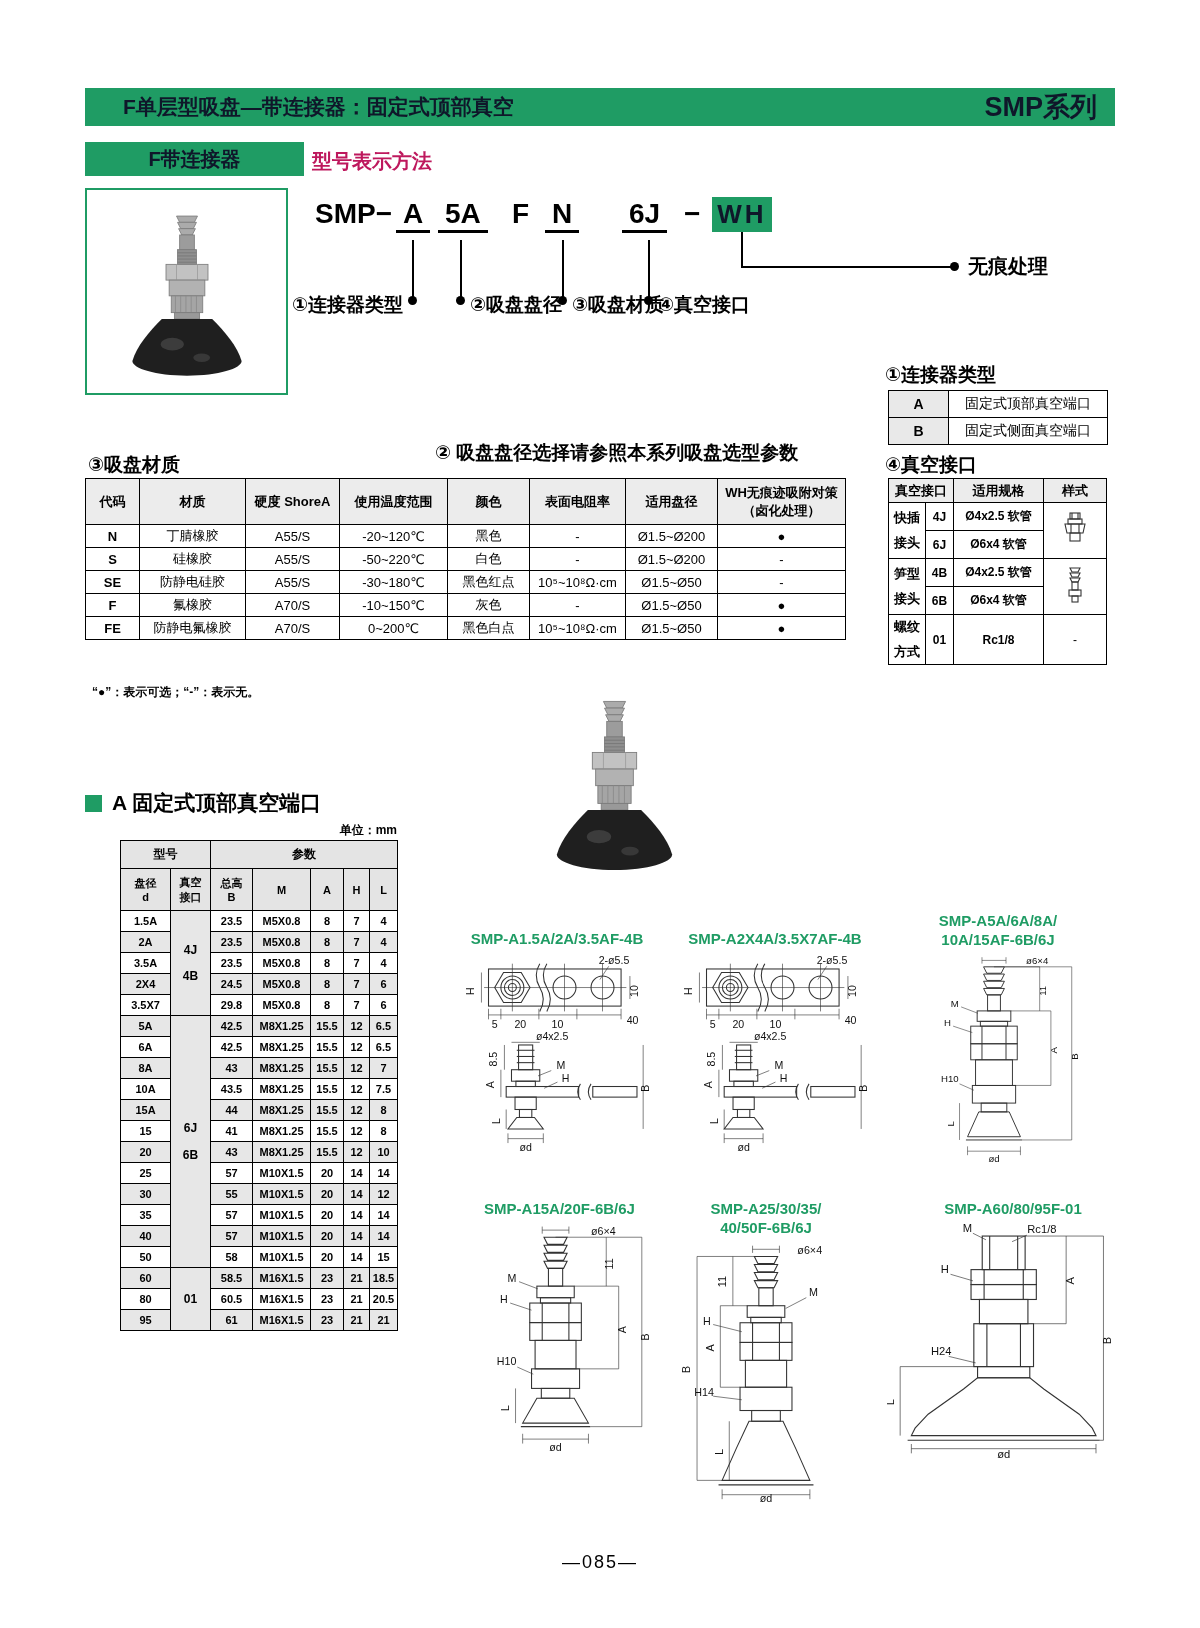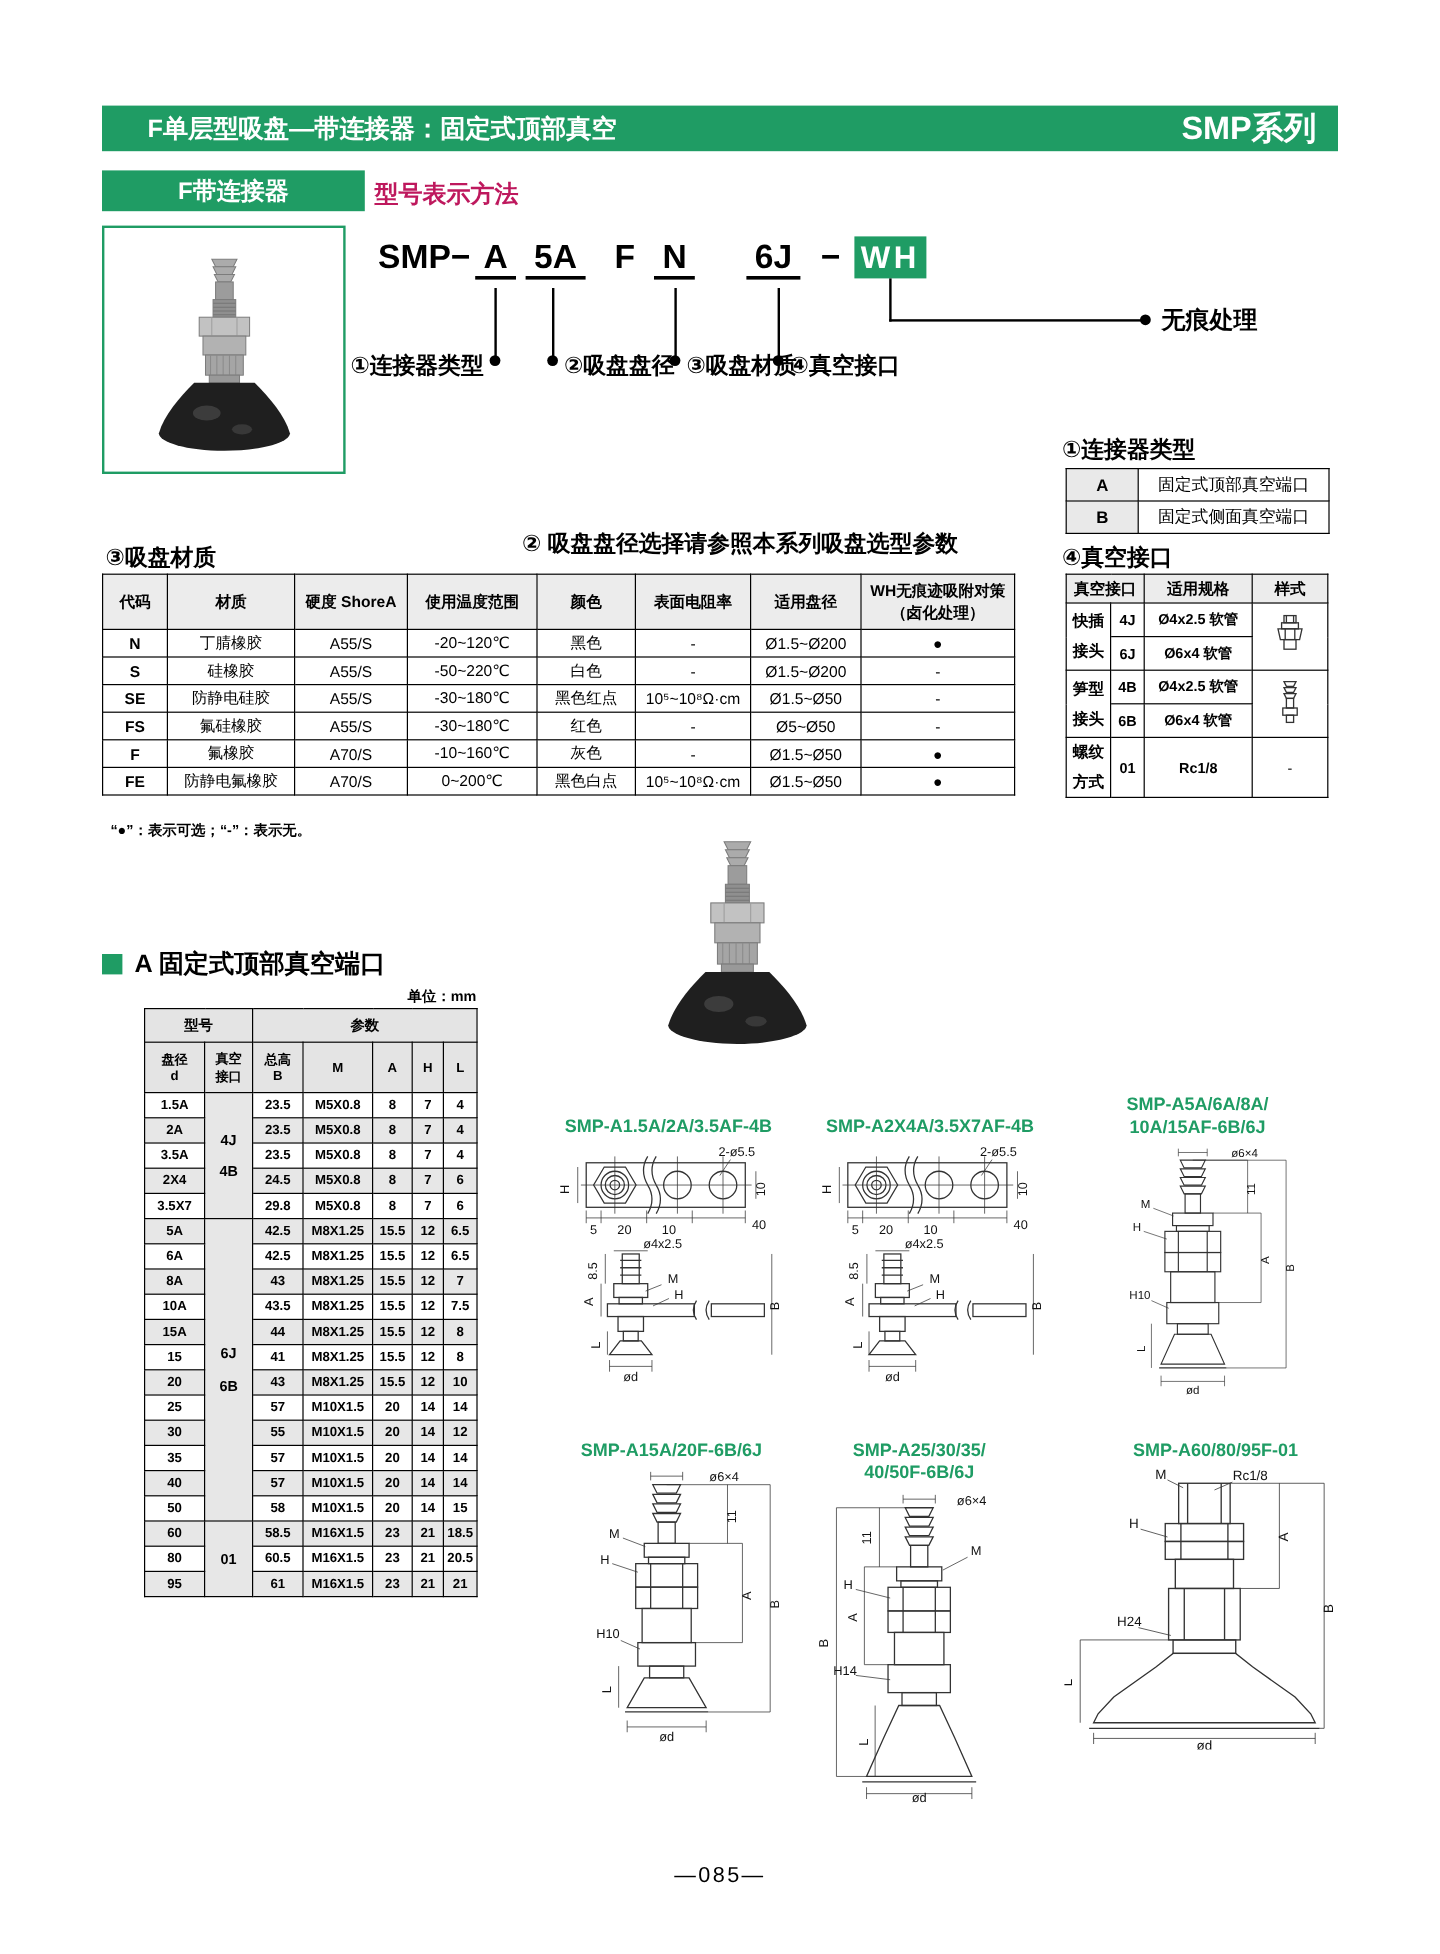--- a/index.html
+++ b/index.html
@@ -1,21 +1,21 @@
 <!DOCTYPE html>
 <html><head>
 <meta charset="utf-8">
 <style>
   *{margin:0;padding:0;box-sizing:border-box}
   html,body{background:#fff}
   .page{position:relative;width:1200px;height:1628px;background:#fff;
         font-family:"Liberation Sans","DejaVu Sans",sans-serif;color:#000;overflow:hidden}
   .abs{position:absolute}
   .grn{color:#be185d}
-  .grnbg{background:#1f9c64;color:#ffffff}
+  .grnbg{background:#1f9c64;color:#0f172a}
   
   .logo{left:82px;top:28px;display:flex;align-items:center;gap:8px}
   .logo-text{font-size:37px;font-weight:bold;color:#1f9c64;letter-spacing:1px}
   .banner{left:85px;top:88px;width:1030px;height:38px;display:flex;align-items:center;justify-content:space-between;padding:0 18px 0 38px}
   .banner-title{font-size:21px;font-weight:bold}
   .banner-series{font-size:27px;font-weight:bold}
   .tag{left:85px;top:142px;width:219px;height:34px;display:flex;align-items:center;justify-content:center;font-size:20px;font-weight:bold}
   .model-heading{left:312px;top:148px;font-size:20px;font-weight:bold}
   .photo-box{left:85px;top:188px;width:203px;height:207px;border:2px solid #1f9c64;display:flex;align-items:flex-end;justify-content:center}
   
@@ -204,34 +204,24 @@
           <td class="code">SE</td>
           <td>防静电硅胶</td>
           <td>A55/S</td>
           <td>-30~180℃</td>
           <td>黑色红点</td>
           <td>10⁵~10⁸Ω·cm</td>
           <td>Ø1.5~Ø50</td>
           <td>-</td>
         </tr>
         <tr>
-          <td class="code">FS</td>
-          <td>氟硅橡胶</td>
-          <td>A55/S</td>
-          <td>-30~180℃</td>
-          <td>红色</td>
-          <td>-</td>
-          <td>Ø5~Ø50</td>
-          <td>-</td>
-        </tr>
-        <tr>
           <td class="code">F</td>
           <td>氟橡胶</td>
           <td>A70/S</td>
-          <td>-10~160℃</td>
+          <td>-10~150℃</td>
           <td>灰色</td>
           <td>-</td>
           <td>Ø1.5~Ø50</td>
           <td>●</td>
         </tr>
         <tr>
           <td class="code">FE</td>
           <td>防静电氟橡胶</td>
           <td>A70/S</td>
           <td>0~200℃</td>

